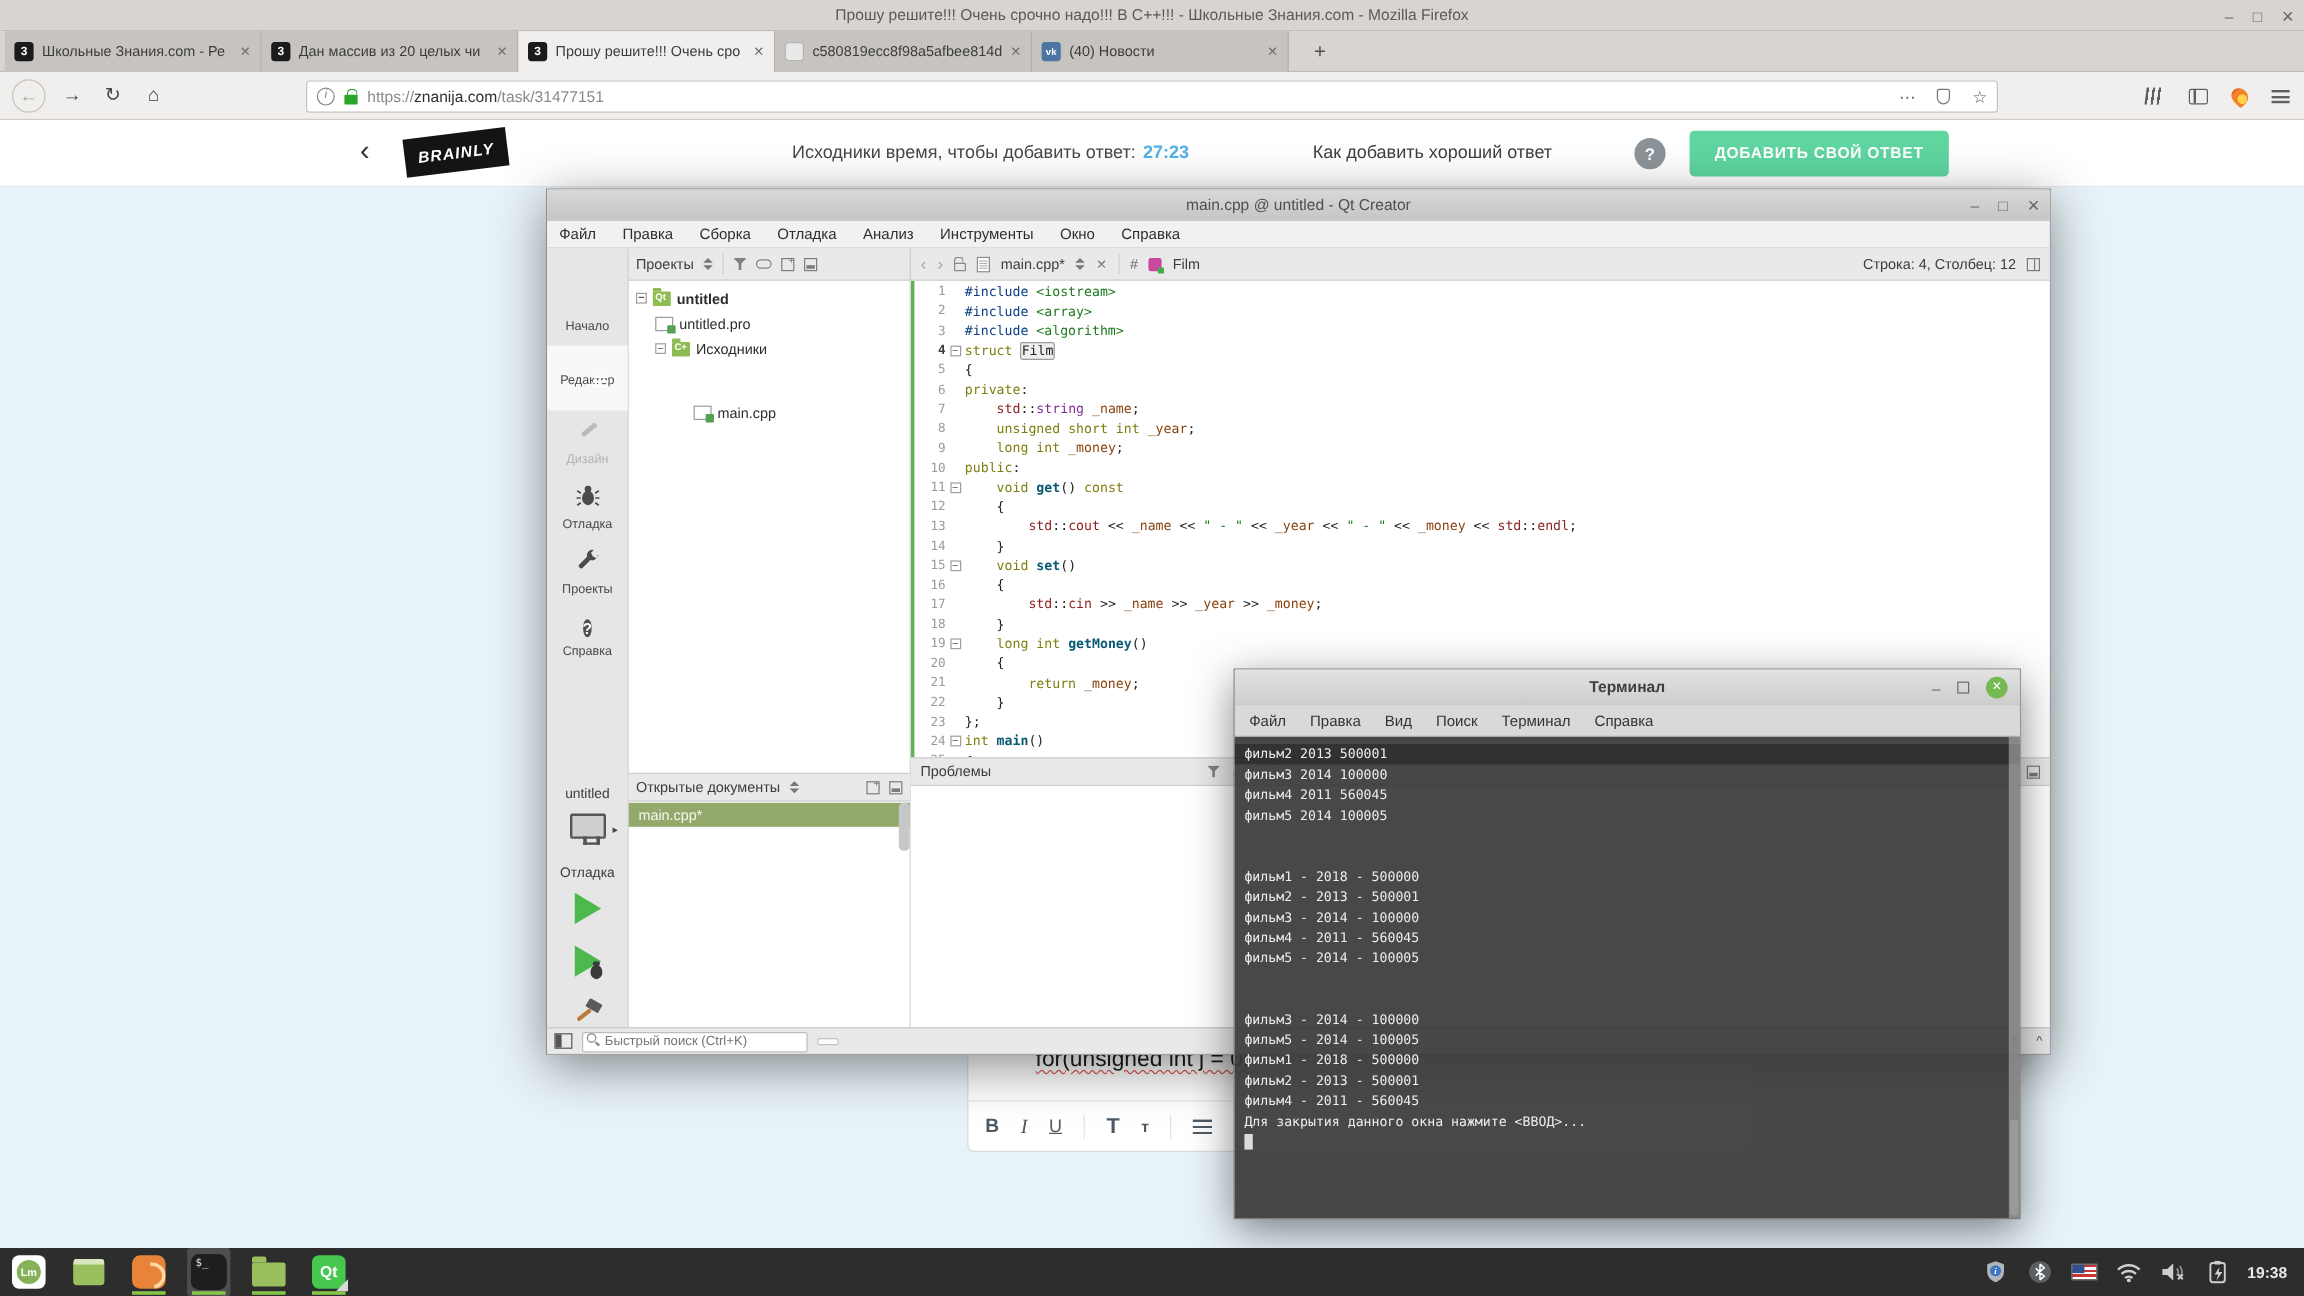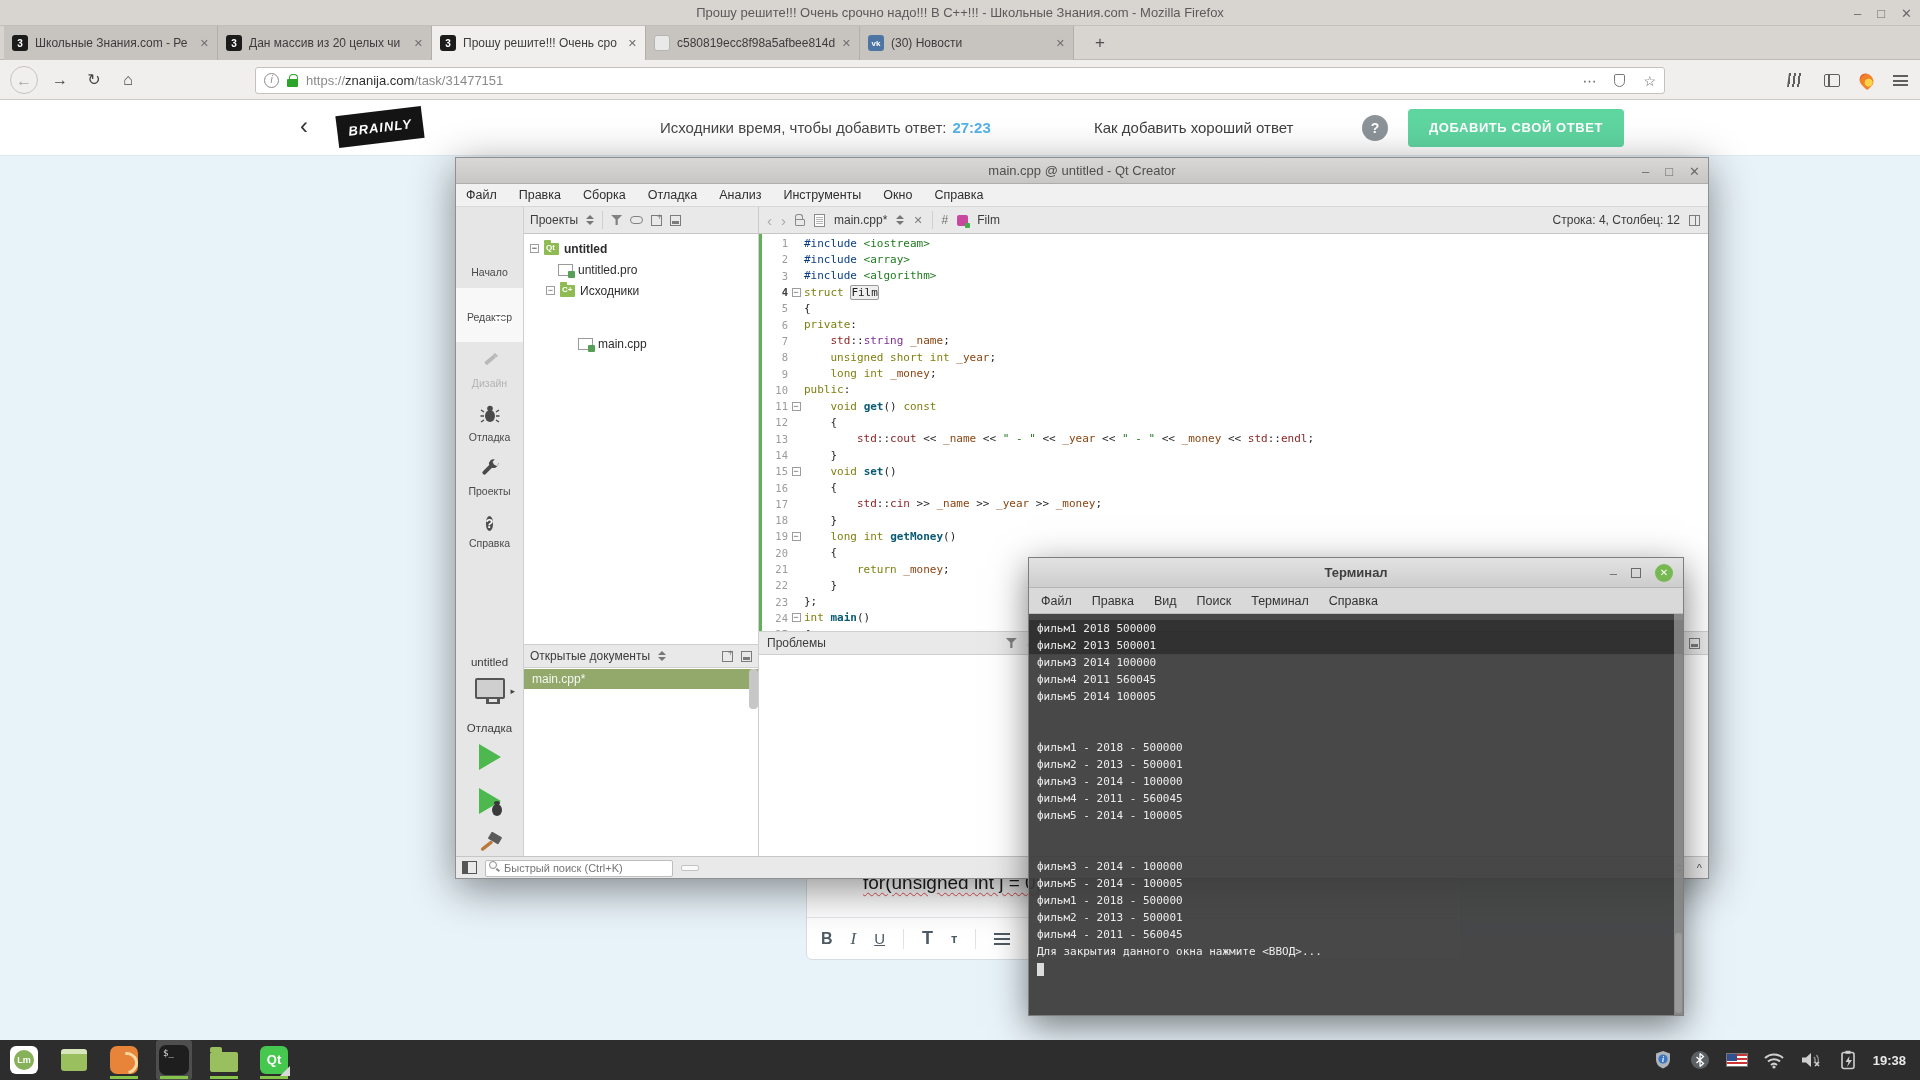--- a/index.html
+++ b/index.html
@@ -230,21 +230,21 @@
           <span class="tab-title">Прошу решите!!! Очень сро</span>
           <span class="tab-close">✕</span>
         </div>
         <div class="ff-tab">
           <span class="favicon fav-page"></span>
           <span class="tab-title">c580819ecc8f98a5afbee814d6bb</span>
           <span class="tab-close">✕</span>
         </div>
         <div class="ff-tab">
           <span class="favicon fav-vk">vk</span>
-          <span class="tab-title">(30) Новости</span>
+          <span class="tab-title">(40) Новости</span>
           <span class="tab-close">✕</span>
         </div>
       </div>
     <div class="ff-newtab">+</div>
   </div>
 
   <div class="ff-navbar">
     <div class="navbtn disabled" style="left:10px">←</div>
     <div class="navbtn" style="left:46px">→</div>
     <div class="navbtn" style="left:80px">↻</div>
@@ -401,21 +401,21 @@
   </div>
 
   <div class="qt-leftpane">
     <div style="padding-top:4px">
 
     <div class="tree-row bold" style="padding-left: 6px;">
           <span class="twisty">−</span>
           <span class="tree-icon ti-folder-qt"></span>
           <span>untitled</span>
         </div>
-        <div class="tree-row" style="padding-left: 18px;">
+        <div class="tree-row" style="padding-left: 6px;">
           <span class="twisty empty"></span>
           <span class="tree-icon ti-file-pro"></span>
           <span>untitled.pro</span>
         </div>
         <div class="tree-row" style="padding-left: 22px;">
           <span class="twisty">−</span>
           <span class="tree-icon ti-folder-cpp"></span>
           <span>Исходники</span>
         </div>
         <div class="tree-row" style="padding-left: 38px; margin-top: 32px;">
@@ -625,21 +625,20 @@
 
   <span>Файл</span>
       <span>Правка</span>
       <span>Вид</span>
       <span>Поиск</span>
       <span>Терминал</span>
       <span>Справка</span>
     </div>
   <div class="term-body">
     <div>
-        <div class="tl sel">фильм1 2018 500000</div>
         <div class="tl sel">фильм2 2013 500001</div>
         <div class="tl">фильм3 2014 100000</div>
         <div class="tl">фильм4 2011 560045</div>
         <div class="tl">фильм5 2014 100005</div>
         <div class="tl"> </div>
         <div class="tl"> </div>
         <div class="tl">фильм1 - 2018 - 500000</div>
         <div class="tl">фильм2 - 2013 - 500001</div>
         <div class="tl">фильм3 - 2014 - 100000</div>
         <div class="tl">фильм4 - 2011 - 560045</div>

